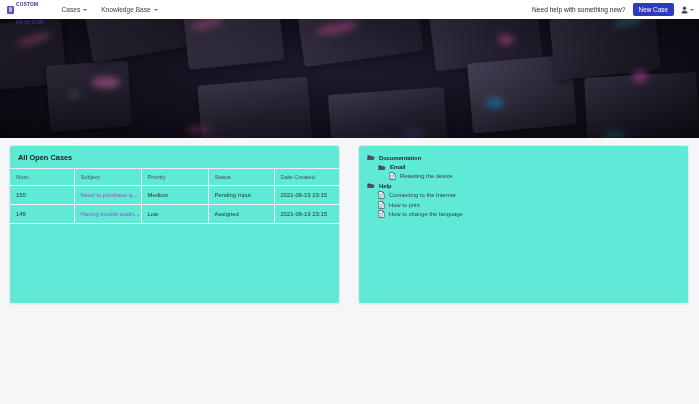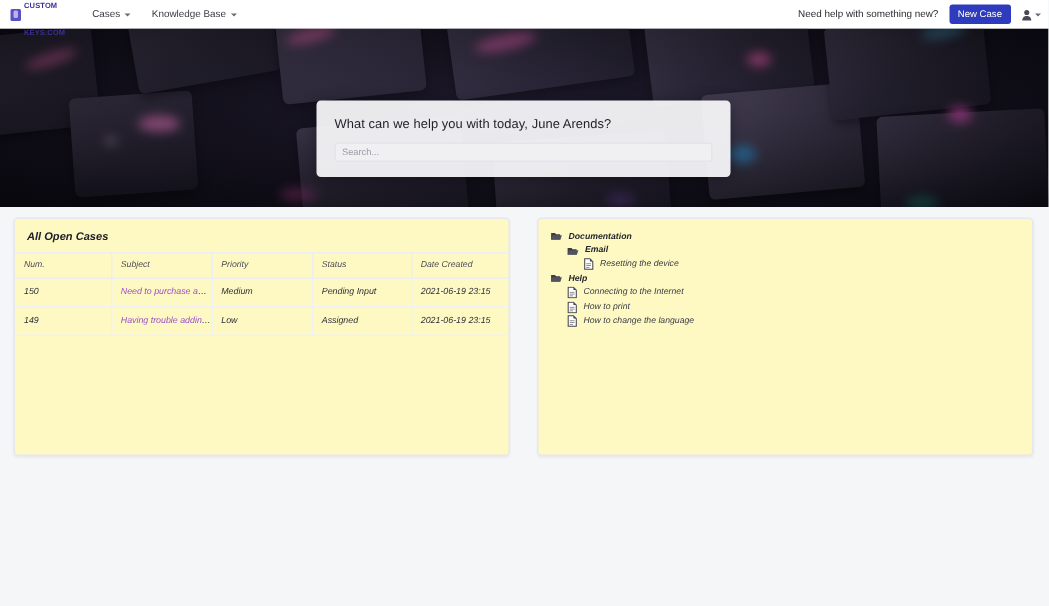--- a/index.html
+++ b/index.html
@@ -82,23 +82,23 @@
     font-size: 6.2px; color: #8c8c96; padding: 0 4px;
     font-family: inherit; outline: none;
   }
   .hero-search::placeholder { color: #9c9ca6; }
 
   
   .main {
     display: flex; gap: 18px; padding: 7px 9px 0 9px;
   }
   .panel {
-    background: #fef9c3; border: 1px solid #e7e8ec; border-radius: 3px;
+    background: #5eead4; border: 1px solid #e7e8ec; border-radius: 3px;
     box-shadow: 0 1px 2px rgba(20,20,40,.05);
-    height: 159px; overflow: hidden; font-style: italic;
+    height: 159px; overflow: hidden;
   }
   .panel-left { width: 331px; }
   .panel-right { width: 331px; }
   .panel-title {
     font-size: 7.4px; font-weight: bold; color: #20202a;
     padding: 7px 8px 6px 8px;
     border-bottom: 1px solid #eceef1;
   }
   
   table { width: 100%; border-collapse: collapse; table-layout: fixed; }
@@ -193,24 +193,20 @@
     <div class="key" style="left:552px; top:-6px; width:106px; height:62px; transform:rotate(-6deg);"></div>
     <div class="glow" style="left:614px; top:-2px; width:30px; height:8px; background:#56c2f0; opacity:.8; transform:rotate(-10deg);"></div>
     <div class="key" style="left:586px; top:56px; width:112px; height:72px; transform:rotate(-3deg);"></div>
     <div class="glow" style="left:632px; top:52px; width:16px; height:11px; background:#f05bc6; opacity:.95;"></div>
     <div class="glow" style="left:604px; top:112px; width:22px; height:10px; background:#2ee0c8; opacity:.7;"></div>
     <div class="glow" style="left:186px; top:106px; width:26px; height:10px; background:#cf4fa8; opacity:.55;"></div>
     <div class="glow" style="left:404px; top:110px; width:20px; height:9px; background:#8a5ce0; opacity:.5;"></div>
   </div>
   <div class="hero-vignette"></div>
 
-  <div class="hero-card">
-    <div class="hero-title">What can we help you with today, June Arends?</div>
-    <input class="hero-search" type="text" placeholder="Search..." style="">
-  </div>
 </div>
 
 <div class="main">
 
   <div class="panel panel-left">
     <div class="panel-title">All Open Cases</div>
     <table>
       <thead>
         <tr>
           <th class="c-num">Num.</th>

